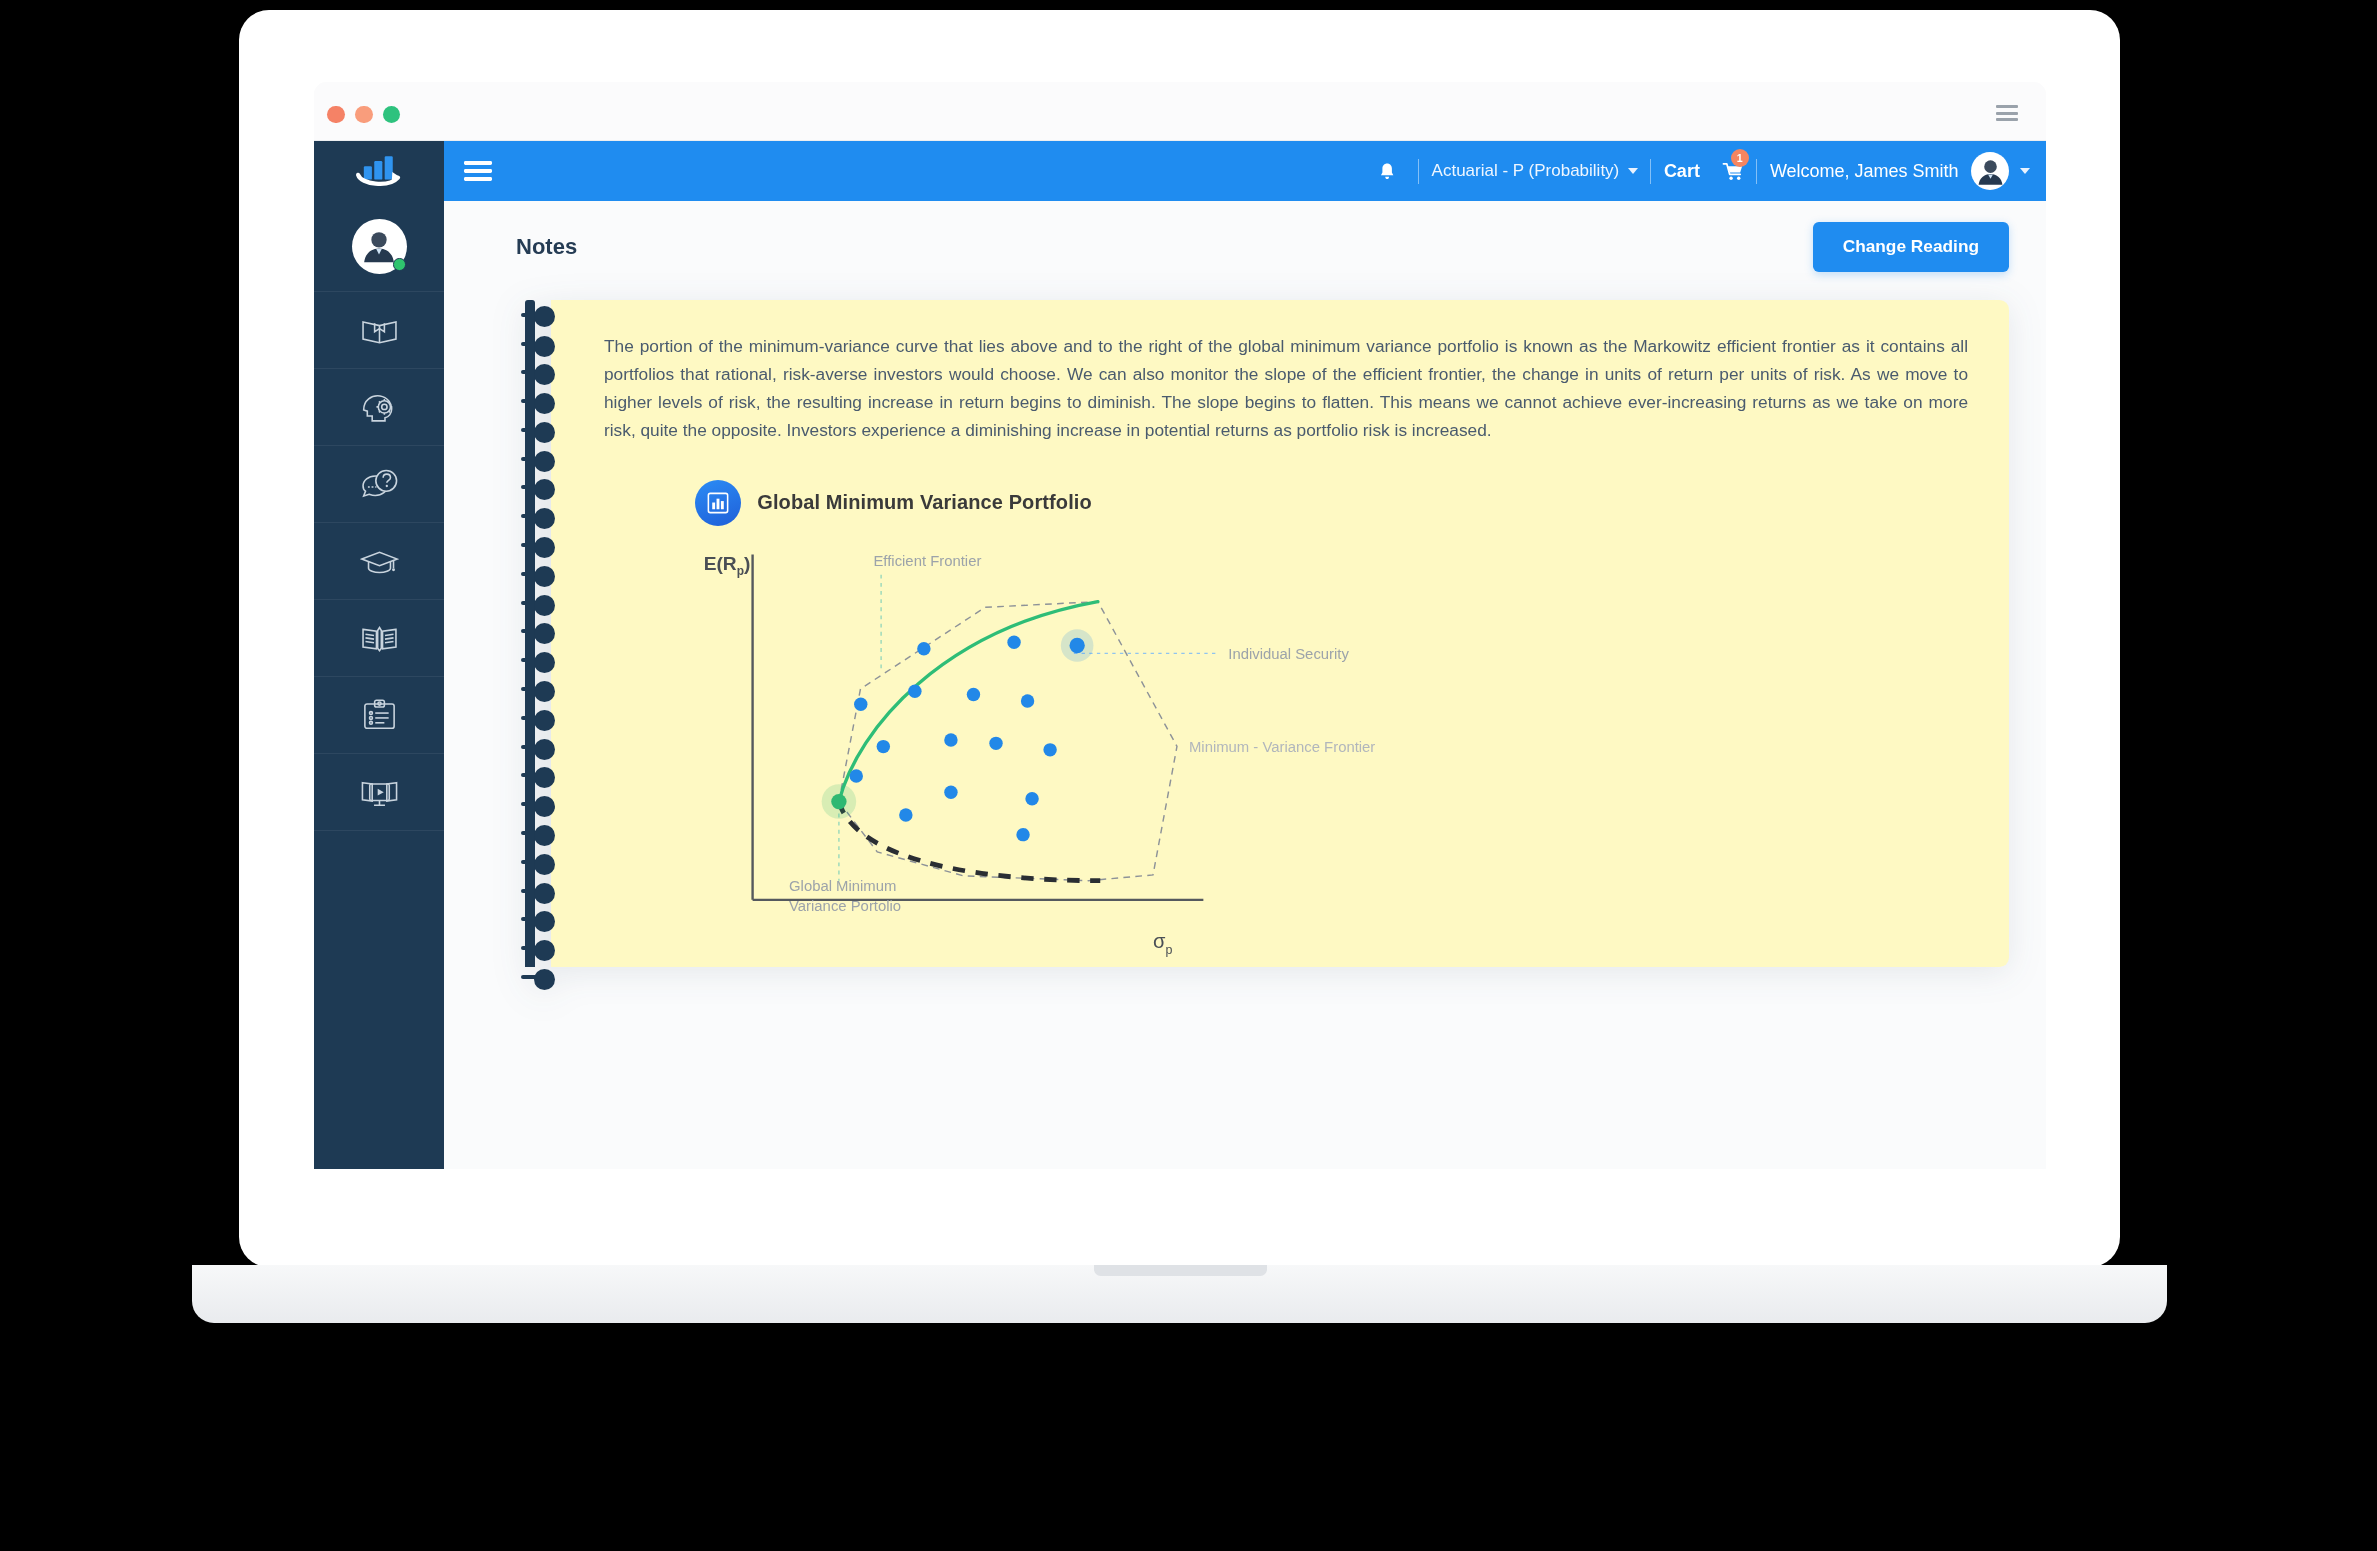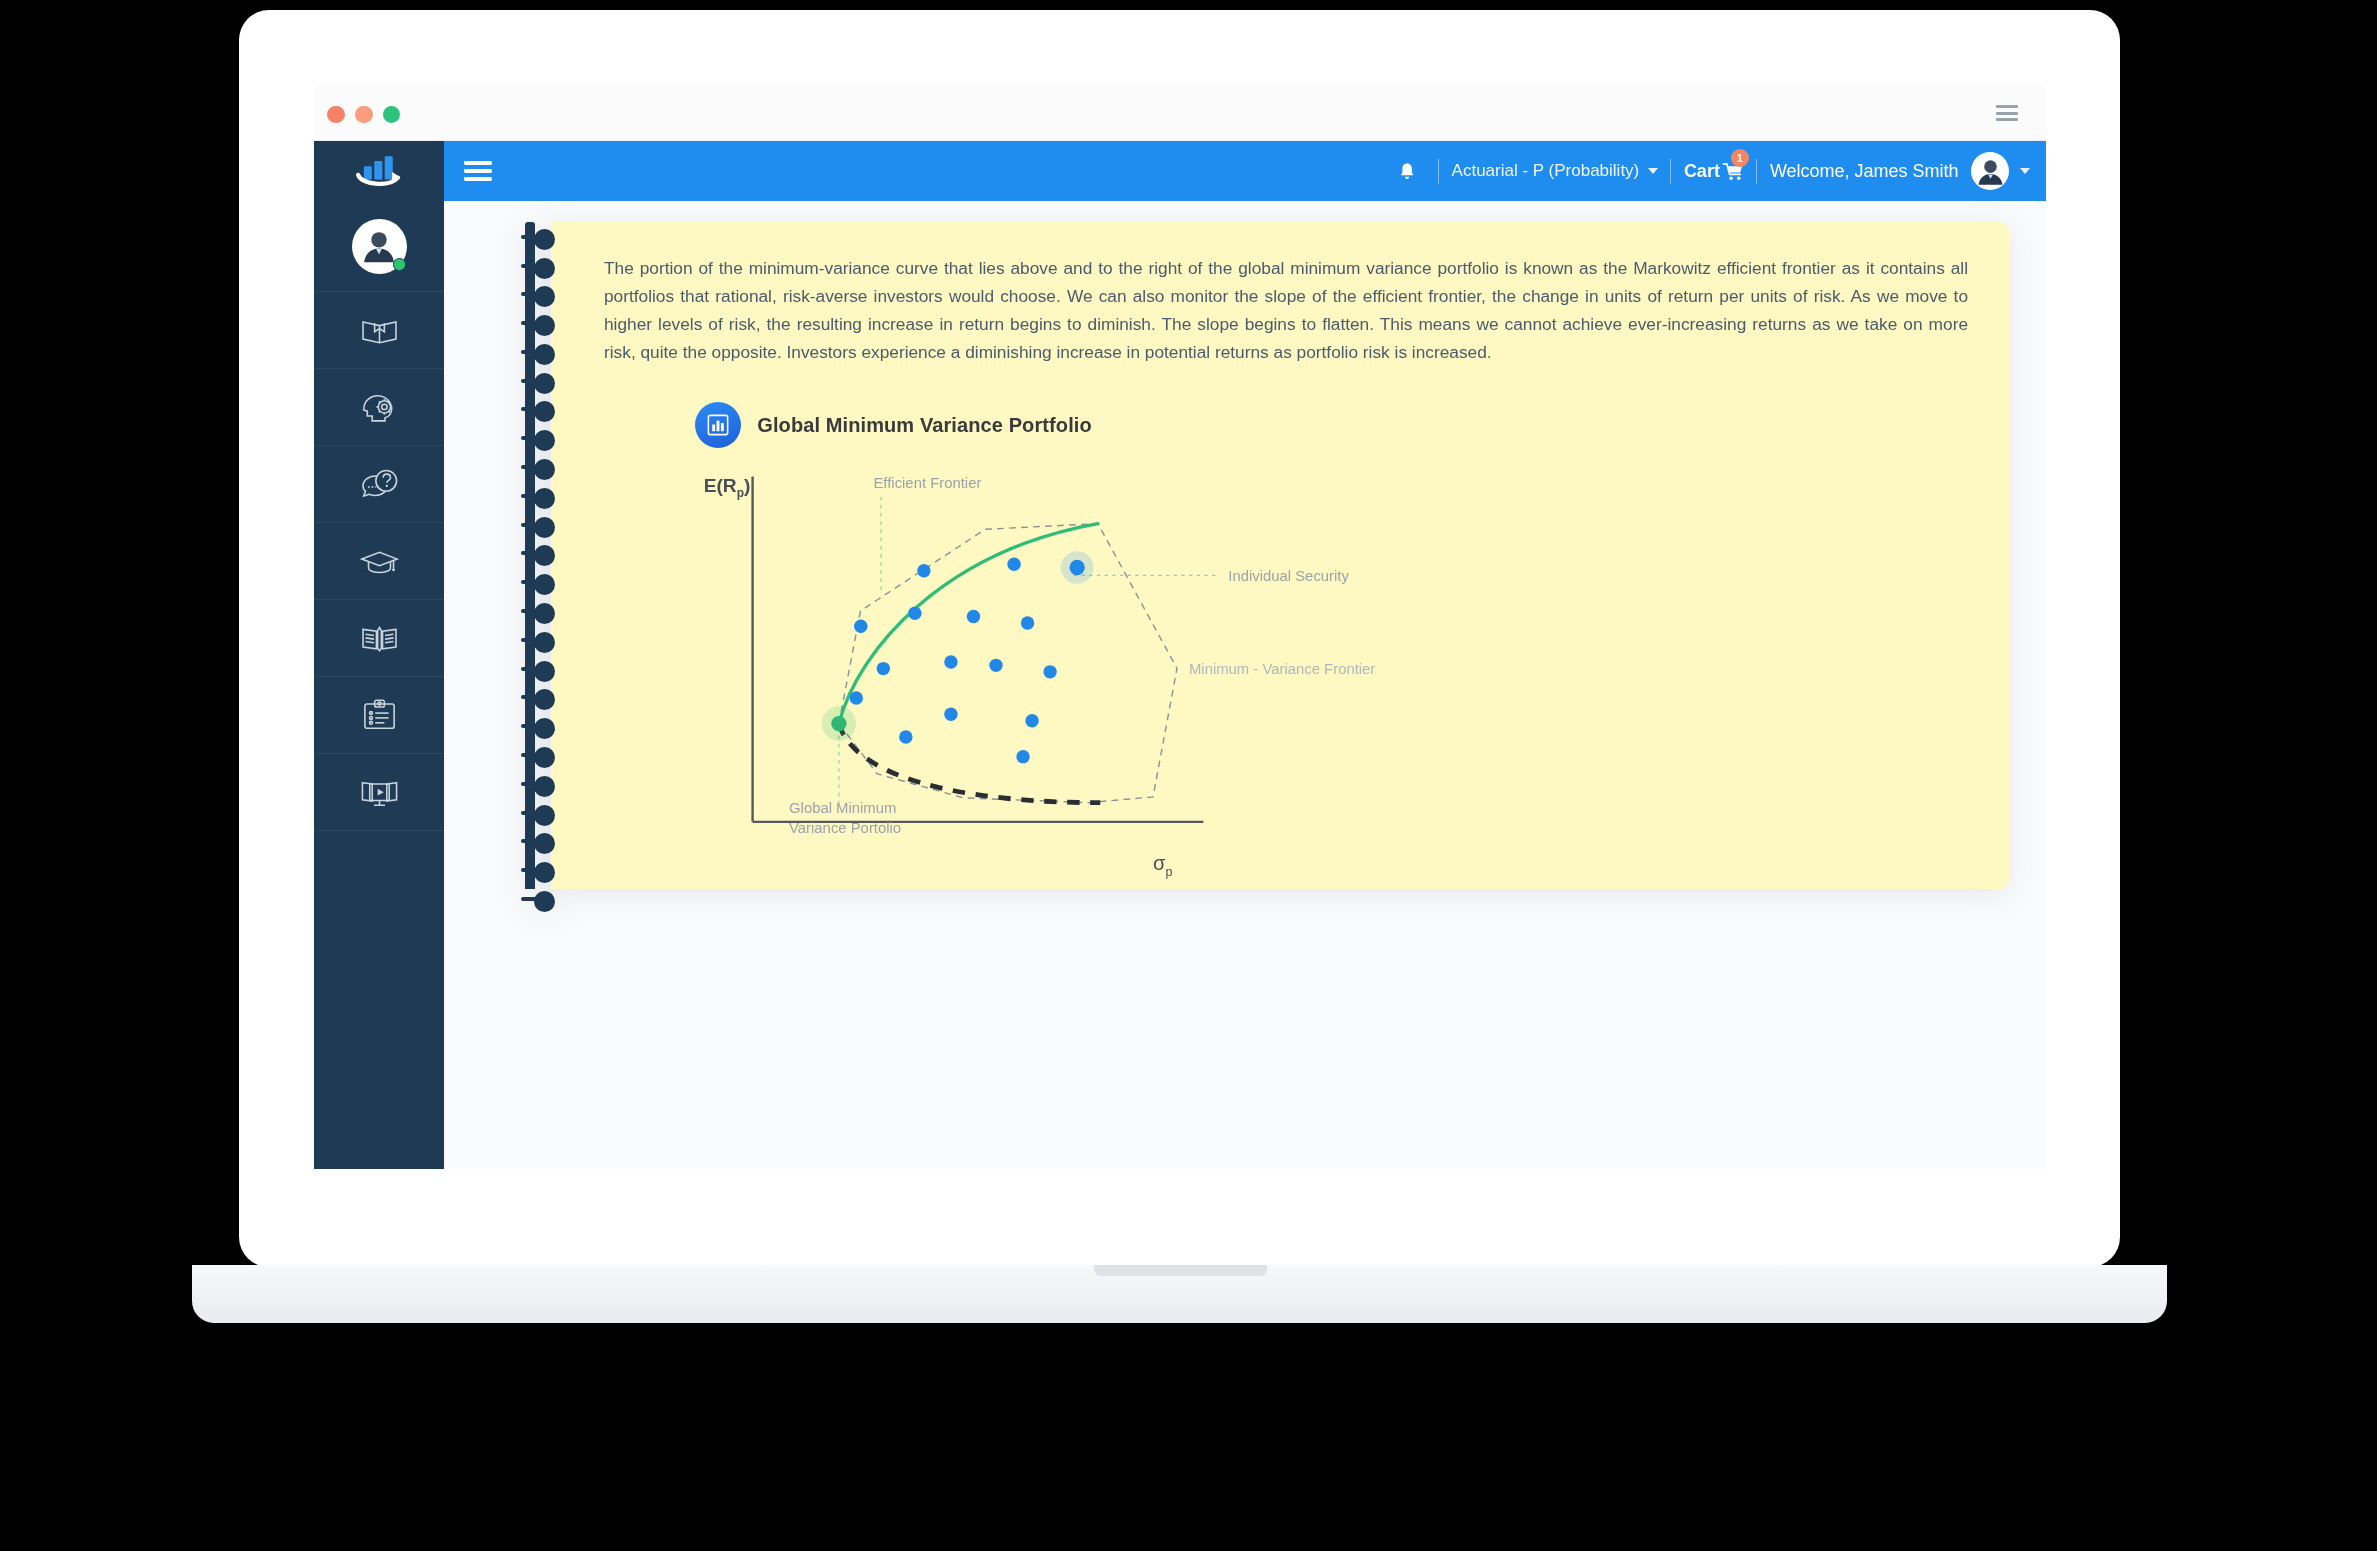--- a/index.html
+++ b/index.html
@@ -83,21 +83,21 @@
             justify-content:space-between; cursor:pointer; }
   .top-ham i{ display:block; height:4.3px; background:#fff; border-radius:1.4px; }
   .top-spacer{ flex:1; }
   .top-right{ display:flex; align-items:center; gap:0; color:#fff; }
   .bell{ width:16.3px; height:19px; margin-right:10.6px; }
   .vdiv{ width:1px; height:25px; background:rgba(255,255,255,.45); margin:0 12.5px; }
   .course-sel{ display:flex; align-items:center; gap:8.6px; cursor:pointer;
                font-size:17px; color:#eef6ff; white-space:nowrap; }
   .caret{ width:0;height:0;border-left:5.3px solid transparent;border-right:5.3px solid transparent;
           border-top:6.2px solid #eaf3ff; }
-  .cart{ display:flex; align-items:center; gap:2px; position:relative;
+  .cart{ display:flex; align-items:center; gap:22px; position:relative;
          font-size:18px; font-weight:bold; color:#fff; cursor:pointer; }
   .cart svg{ width:22px; height:22px; }
   .cart-badge{
     position:absolute; right:-4.8px; top:-10.6px; width:18px; height:18px;
     border-radius:50%; background:#f58561; color:#fff; font-size:10.6px;
     font-weight:bold; display:flex; align-items:center; justify-content:center;
   }
   .welcome{ font-size:18px; font-weight:normal; color:#fff; white-space:nowrap; margin-right:12.5px; }
   .user-av{ width:38px; height:38px; border-radius:50%; background:#fff; overflow:hidden;
             display:flex; align-items:center; justify-content:center; margin-right:10.6px; cursor:pointer; }
@@ -312,20 +312,24 @@
                 <path d="M36 41 C23 41 13 50 11.5 63 L60.5 63 C59 50 49 41 36 41Z" fill="#26394f"></path>
                 <path d="M31 42 L36 51 L41 42 Z" fill="#cfe3f5"></path>
               </svg>
             </div>
             <span class="caret"></span>
           </div>
         </div>
 
         <div class="content">
 
+          <div class="page-head">
+            <div class="page-title">Notes</div>
+            <button class="btn-primary">Change Reading</button>
+          </div>
 
           <div class="notebook">
             <div class="spiral" id="spiral">
               <div class="spiral-bar"></div>
             <div class="ring" style="top: 6.7px;">
                   <span class="stem"></span>
                   <span class="head"></span>
                 </div>
                 <div class="ring" style="top: 36px;">
                   <span class="stem"></span>

